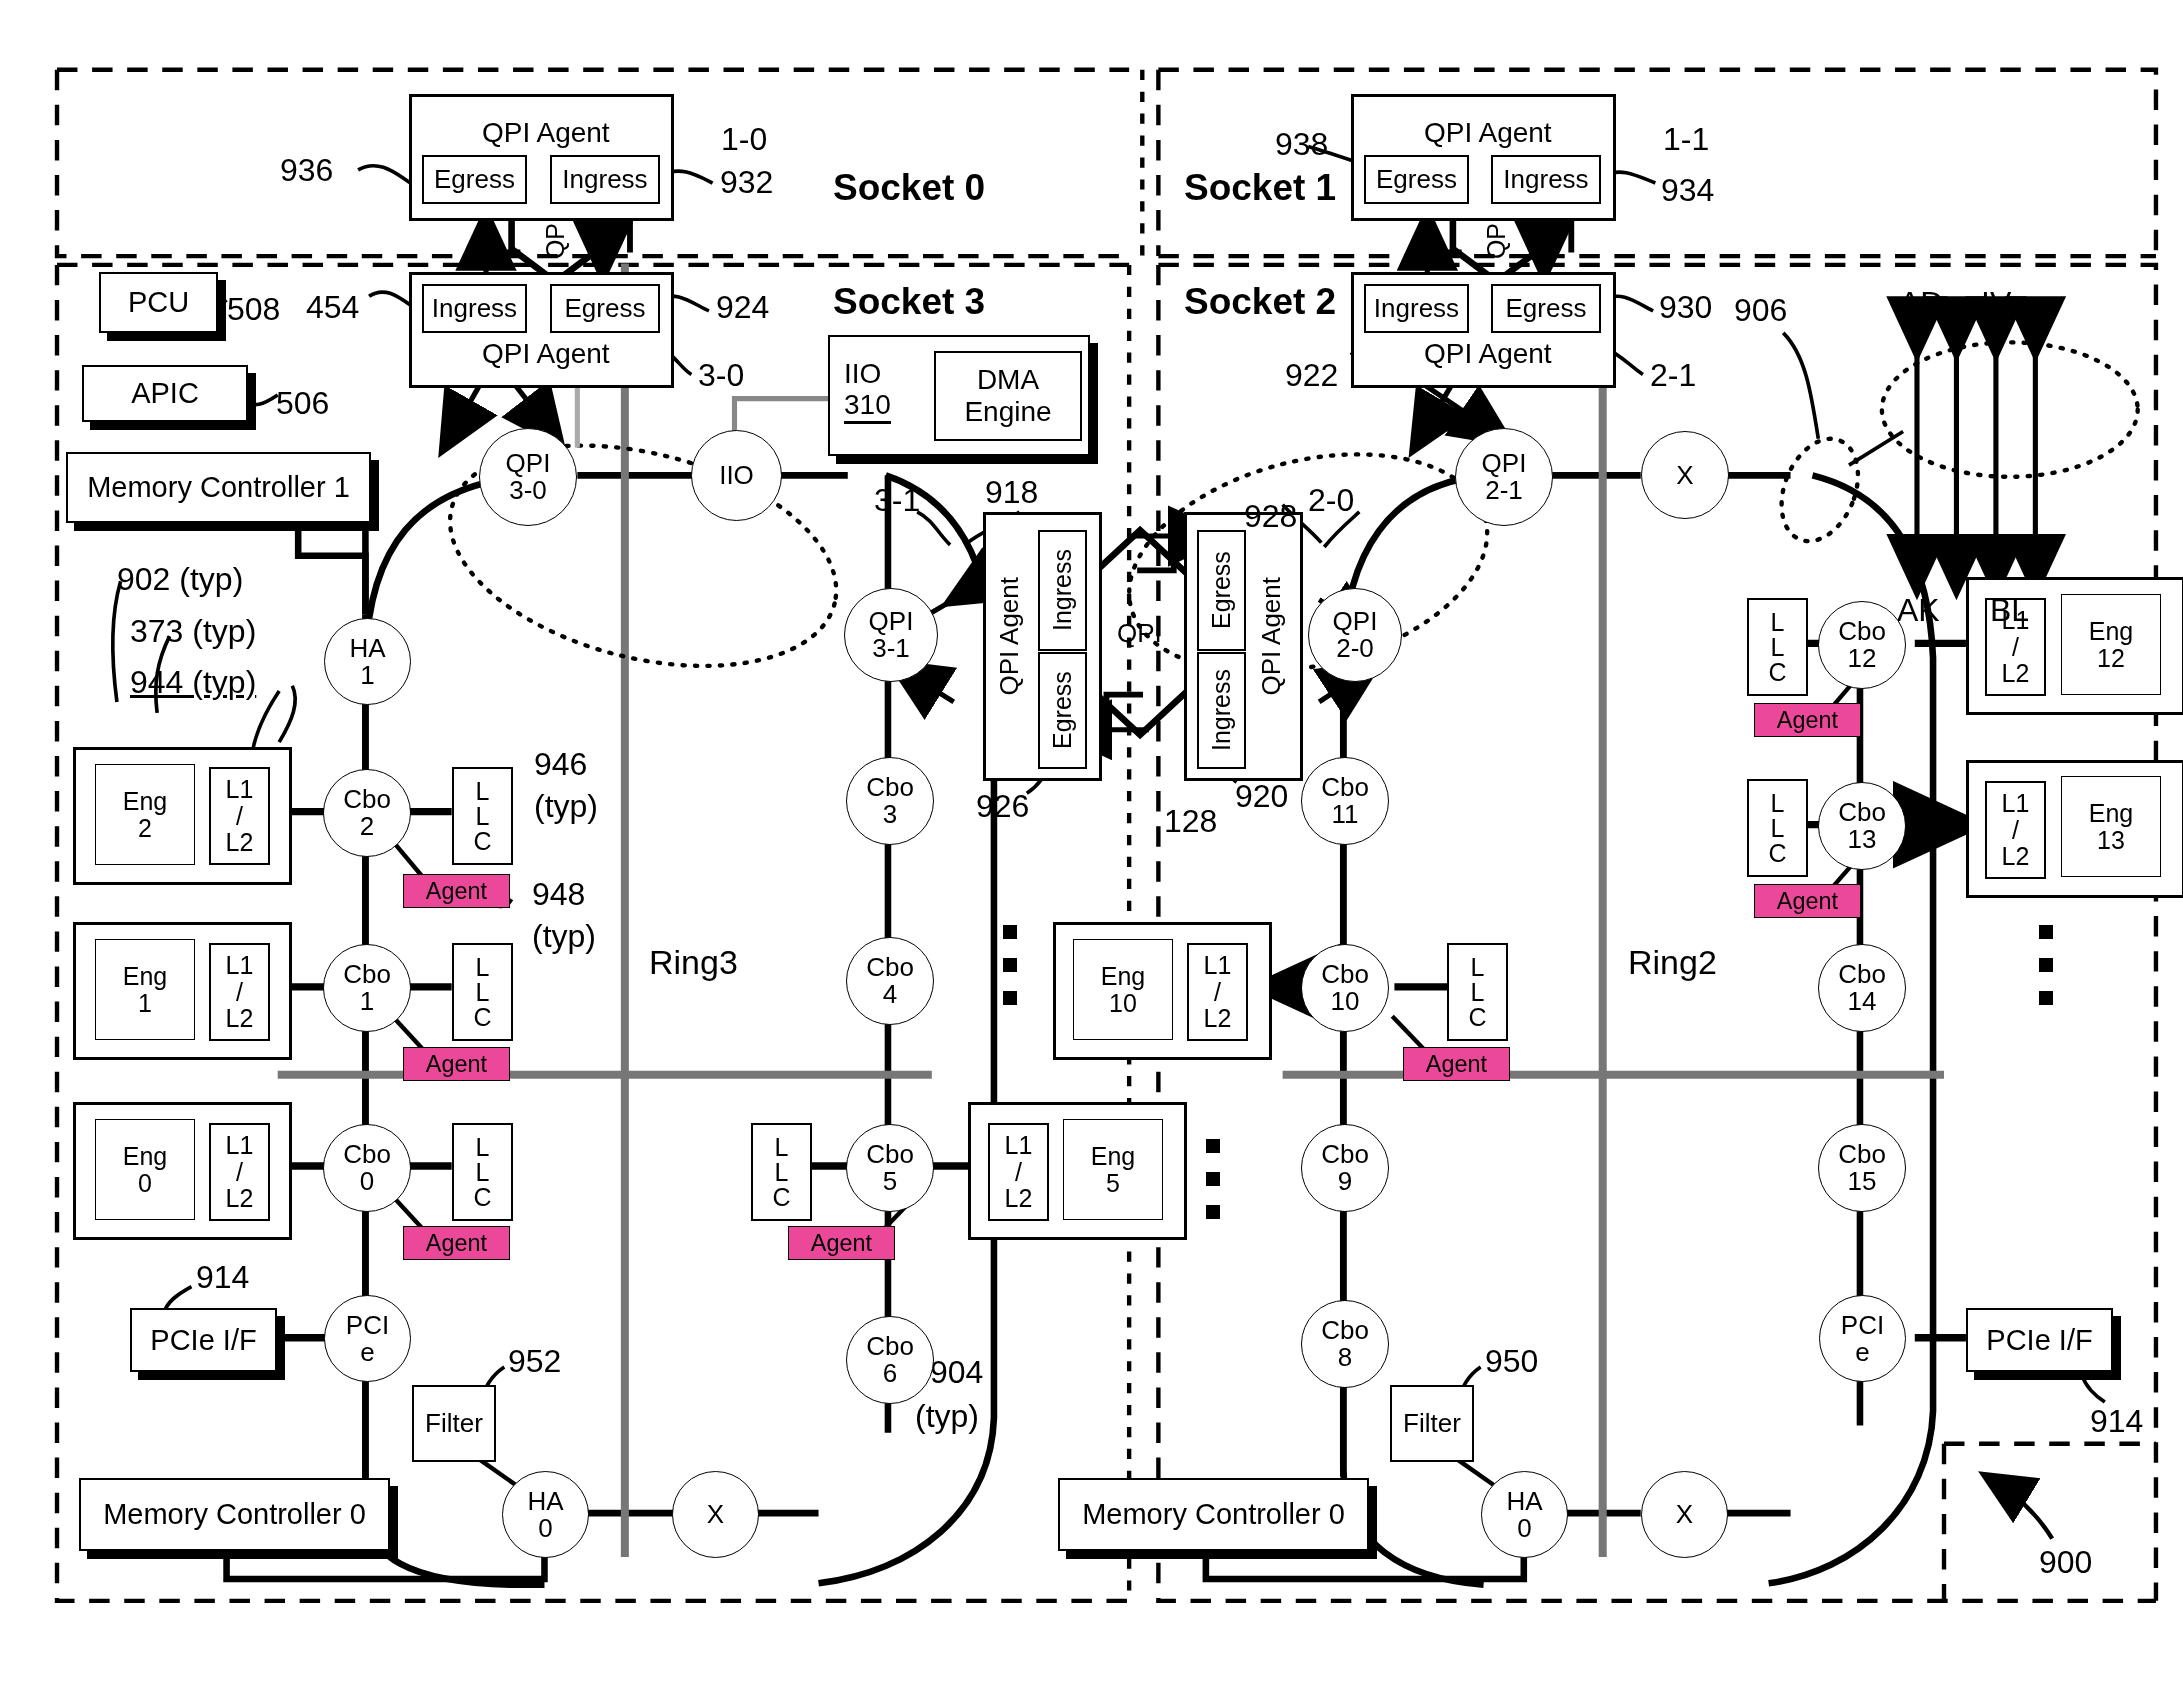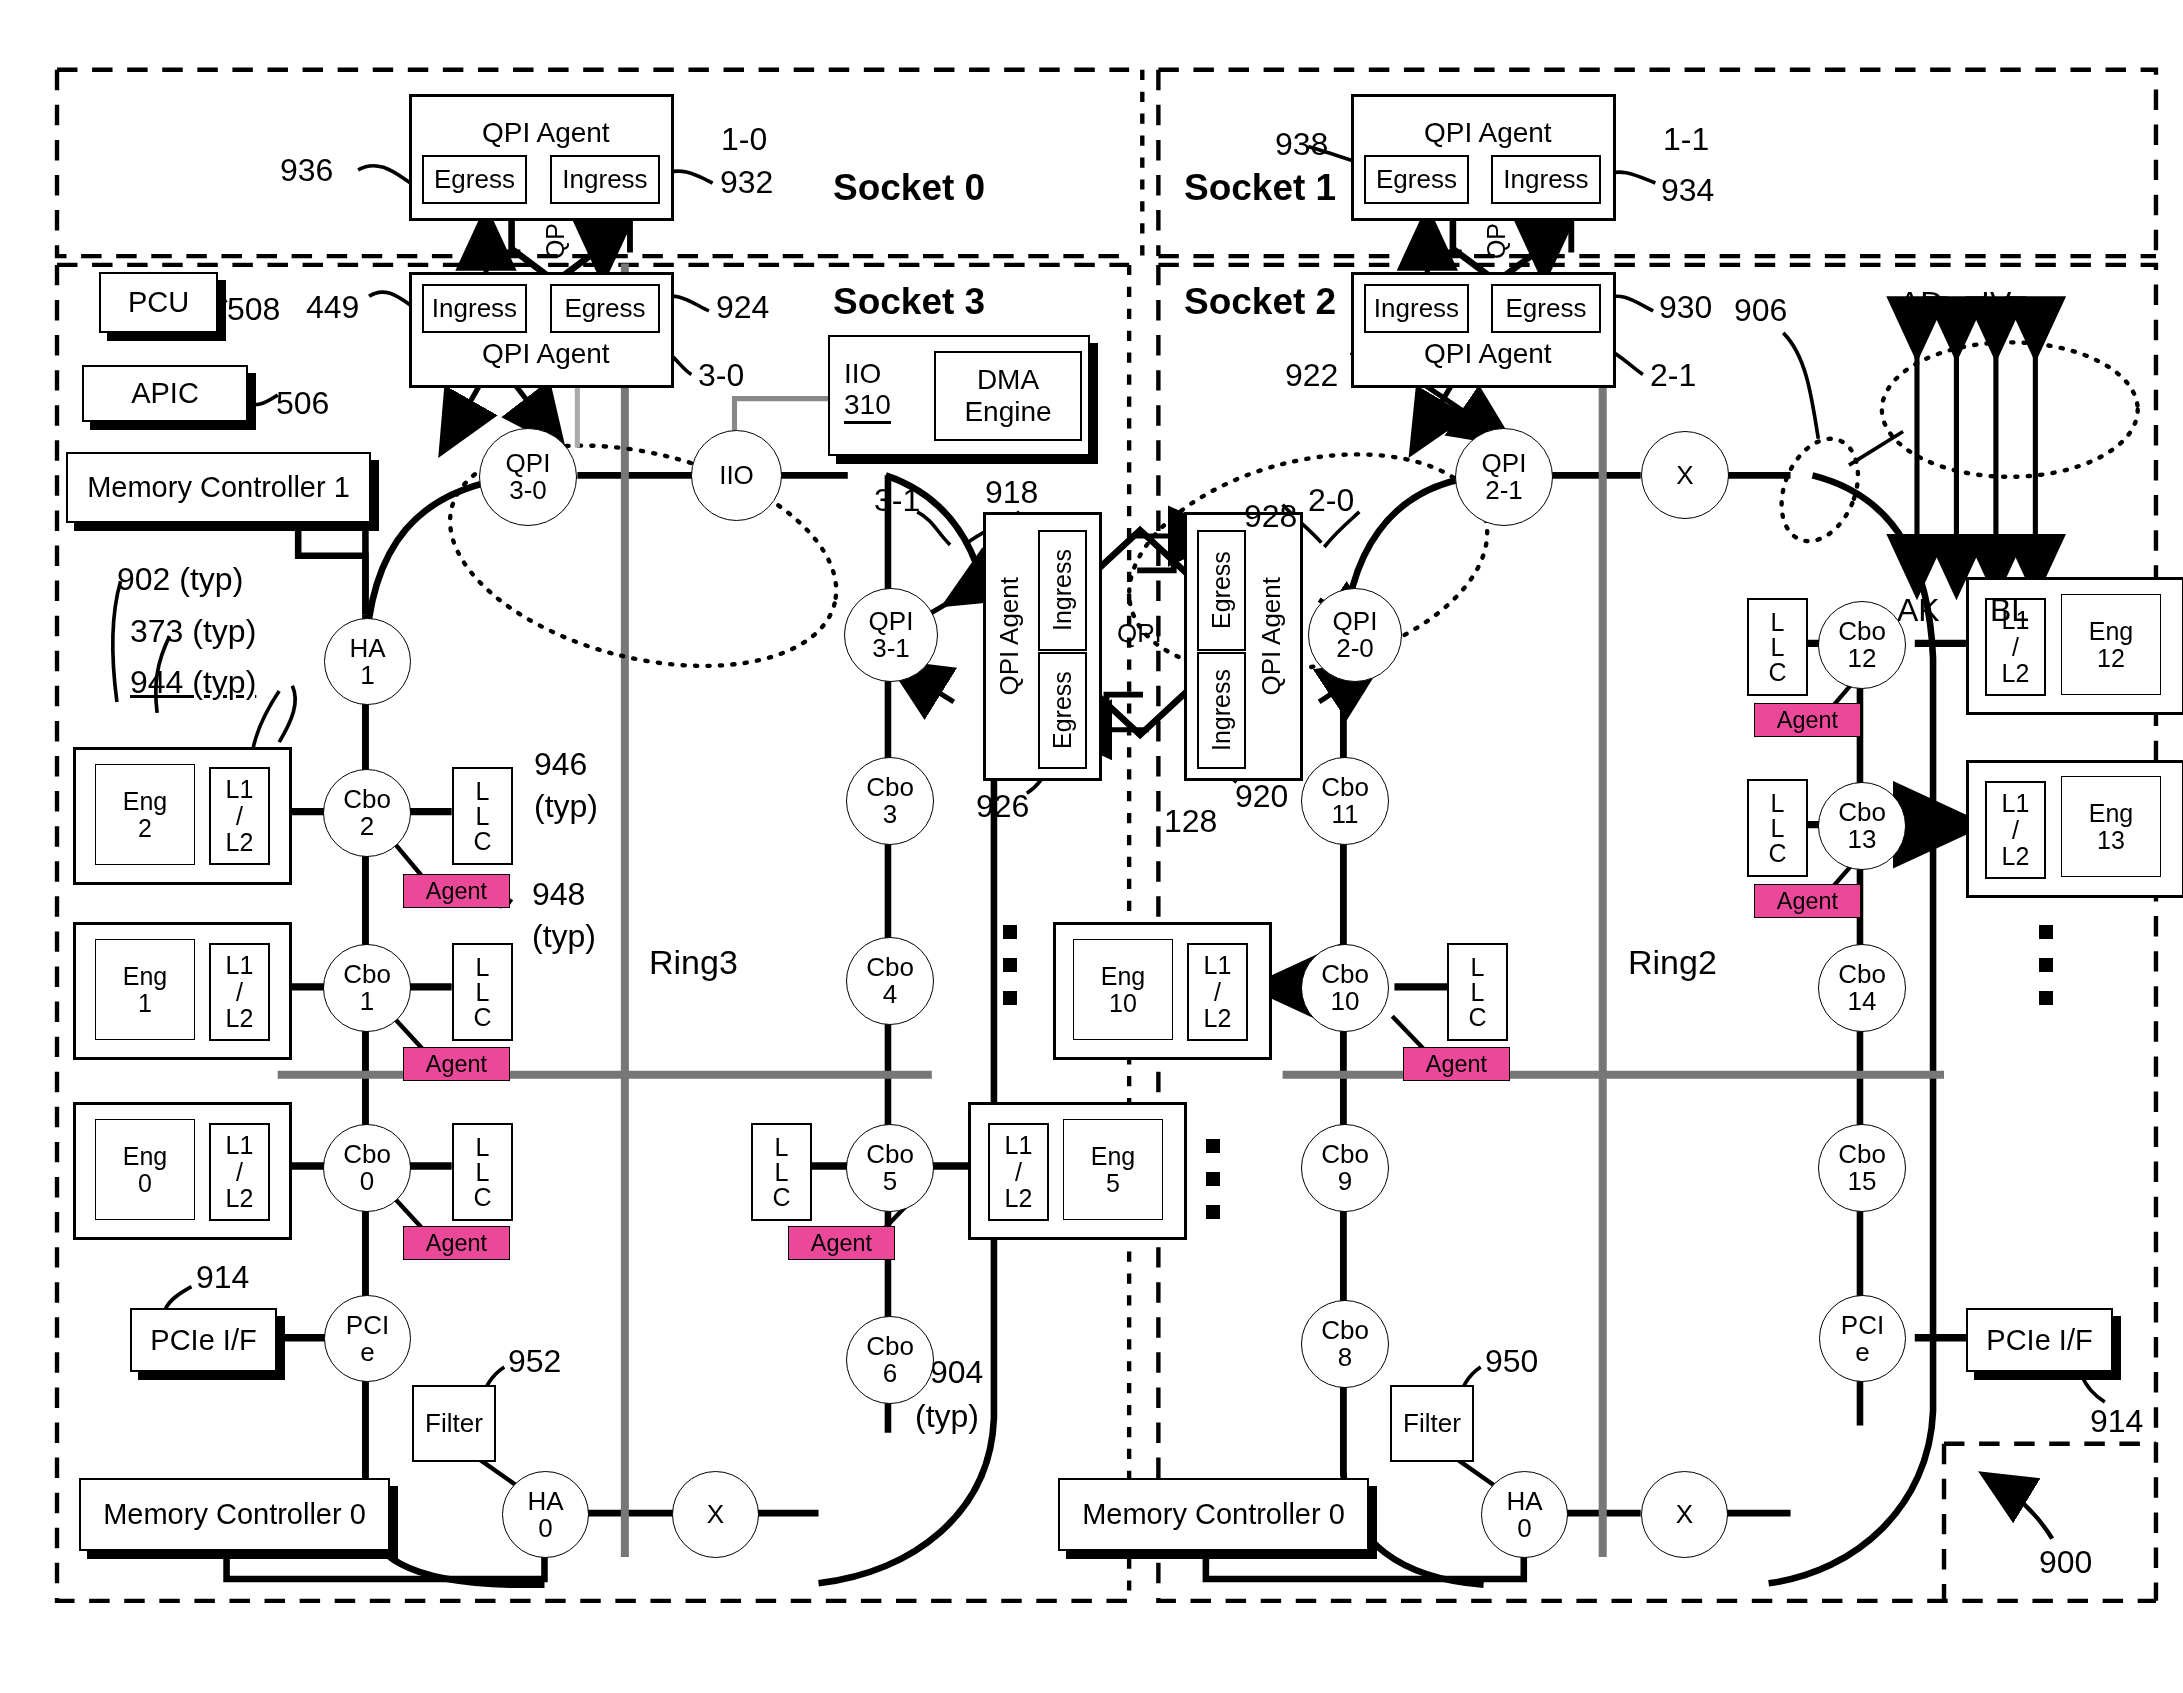--- a/index.html
+++ b/index.html
@@ -565,21 +565,21 @@
 <div class="reflabel" style="left:1990px;top:592px;">BL</div>
 
 <div class="reflabel" style="left:280px;top:152px;">936</div>
 <div class="reflabel" style="left:720px;top:164px;">932</div>
 <div class="reflabel" style="left:721px;top:121px;">1-0</div>
 <div class="reflabel" style="left:1275px;top:126px;">938</div>
 <div class="reflabel" style="left:1661px;top:156px;margin-top:16px;">934</div>
 <div class="reflabel" style="left:1663px;top:121px;">1-1</div>
 <div class="reflabel" style="left:227px;top:291px;">508</div>
 <div class="reflabel" style="left:276px;top:385px;">506</div>
-<div class="reflabel" style="left:306px;top:289px;">449</div>
+<div class="reflabel" style="left:306px;top:289px;">454</div>
 <div class="reflabel" style="left:716px;top:289px;">924</div>
 <div class="reflabel" style="left:698px;top:357px;">3-0</div>
 <div class="reflabel" style="left:1659px;top:289px;">930</div>
 <div class="reflabel" style="left:1650px;top:357px;">2-1</div>
 <div class="reflabel" style="left:1285px;top:357px;">922</div>
 <div class="reflabel" style="left:1734px;top:292px;">906</div>
 <div class="reflabel" style="left:985px;top:474px;">918</div>
 <div class="reflabel" style="left:874px;top:482px;">3-1</div>
 <div class="reflabel" style="left:1244px;top:466px;margin-top:32px;">928</div>
 <div class="reflabel" style="left:1308px;top:482px;">2-0</div>

